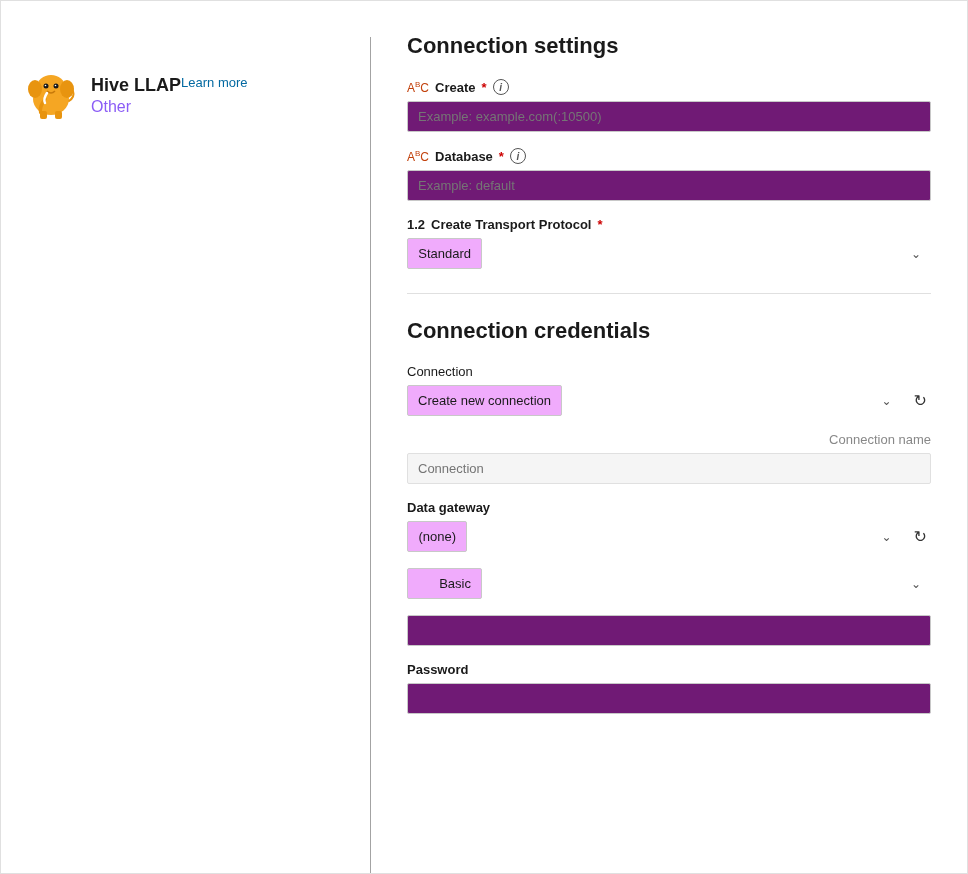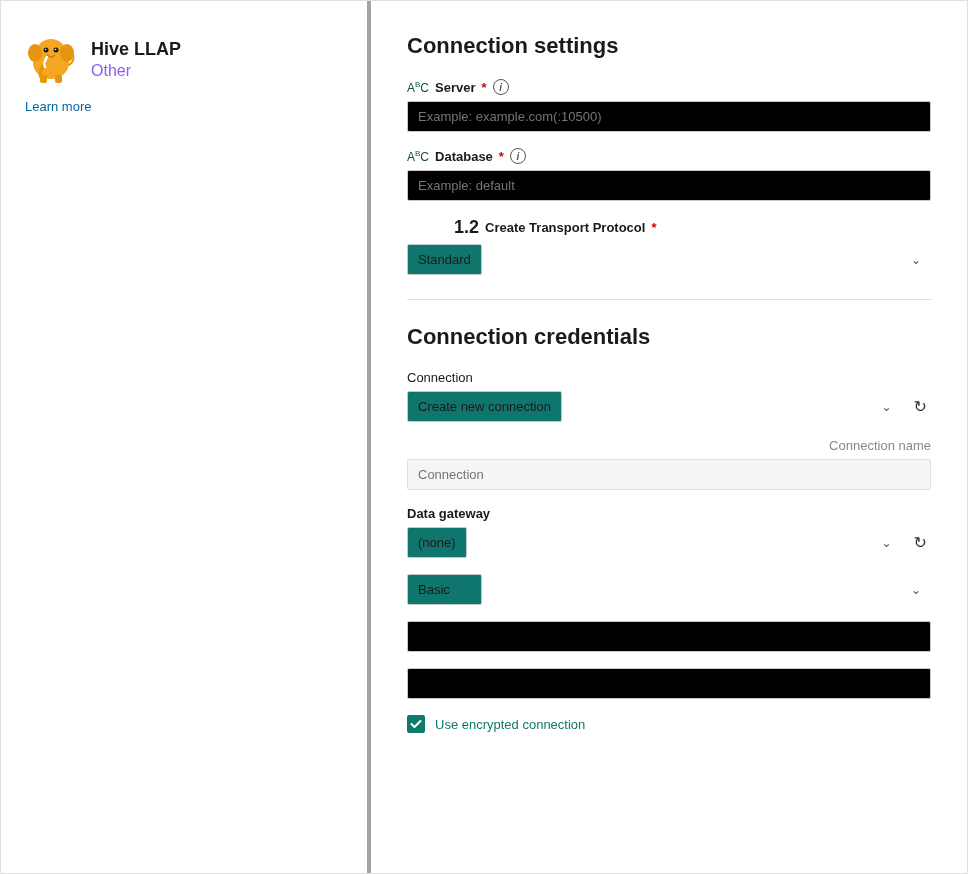--- a/index.html
+++ b/index.html
@@ -13,24 +13,25 @@
     }
     .layout {
       display: flex;
       min-height: 874px;
       border: 1px solid #e0e0e0;
     }
     .sidebar {
       width: 370px;
       min-width: 370px;
       padding: 32px 24px;
-      border-right: 4px solid #a3a3a3;
-      display: flex;
-      flex-direction: column;
+      border-right: 1px solid #a3a3a3;
+      display: flex;
+      flex-direction: row;
       align-items: flex-start;
+      margin-top: 36px;
     }
     .sidebar-header {
       display: flex;
       align-items: center;
       gap: 14px;
       margin-bottom: 8px;
     }
     .hive-icon {
       width: 52px;
       height: 52px;
@@ -73,21 +74,21 @@
       display: flex;
       align-items: center;
       gap: 6px;
       font-size: 13px;
       font-weight: 600;
       color: #1a1a1a;
       margin-bottom: 6px;
     }
     .field-label .abc-icon {
       font-size: 12px;
-      color: #14532d;
+      color: #c2410c;
       font-weight: 400;
     }
     .required-star {
       color: #c00;
       font-size: 13px;
     }
     .info-icon {
       display: inline-flex;
       align-items: center;
       justify-content: center;
@@ -95,53 +96,53 @@
       height: 16px;
       border: 1.5px solid #555;
       border-radius: 50%;
       font-size: 10px;
       color: #555;
       cursor: help;
       font-style: italic;
       font-weight: 700;
     }
     .field-label .label-number {
-      font-size: 18px;
+      font-size: 13px;
       font-weight: 600;
       color: #1a1a1a;
-      margin-left: 47px;
     }
     .text-input {
       width: 100%;
       border: 1px solid #c8c8c8;
       border-radius: 2px;
       padding: 7px 10px;
       font-size: 13px;
       color: #999;
-      background: #000000;
+      background: #701a75;
       outline: none;
     }
     .select-wrapper {
       position: relative;
       display: flex;
       align-items: center;
       gap: 8px;
     }
     .select-field {
       flex: 1;
       border: 1px solid #c8c8c8;
       border-radius: 2px;
       padding: 7px 10px;
       font-size: 13px;
       color: #1a1a1a;
-      background: #0f766e;
+      background: #f0abfc;
       appearance: none;
       -webkit-appearance: none;
       outline: none;
       cursor: pointer;
+      text-align: right;
     }
     .select-chevron {
       position: absolute;
       right: 10px;
       top: 50%;
       transform: translateY(-50%);
       pointer-events: none;
       color: #555;
       font-size: 12px;
     }
@@ -262,21 +263,21 @@
   </div>
 
   <div class="main-content">
 
     <div>
       <div class="section-title">Connection settings</div>
 
       <div class="field-group">
         <div class="field-label">
           <span class="abc-icon">A<sup style="font-size:8px">B</sup>C</span>
-          <span>Server</span>
+          <span>Create</span>
           <span class="required-star">*</span>
           <span class="info-icon">i</span>
         </div>
         <input type="text" class="text-input" placeholder="Example: example.com(:10500)" style="">
       </div>
 
       <div class="field-group">
         <div class="field-label">
           <span class="abc-icon">A<sup style="font-size:8px">B</sup>C</span>
           <span>Database</span>
@@ -348,27 +349,20 @@
           </select>
           <span class="select-chevron">⌄</span>
         </div>
       </div>
 
       <div class="field-group">
         <input type="text" class="text-input" style="color: rgb(26, 26, 26);">
       </div>
 
       <div class="field-group">
+        <span class="plain-label-bold">Password</span>
         <input type="password" class="text-input" style="color: rgb(26, 26, 26);">
       </div>
 
-      <div class="checkbox-row">
-        <div class="checkbox-custom">
-          <svg viewBox="0 0 12 12" xmlns="http://www.w3.org/2000/svg">
-            <polyline points="1.5,6 4.5,9 10.5,3" stroke="white" stroke-width="2" fill="none" stroke-linecap="round" stroke-linejoin="round"></polyline>
-          </svg>
-        </div>
-        <span class="checkbox-label">Use encrypted connection</span>
-      </div>
 
     </div>
   </div>
 </div>
 
 </body></html>

